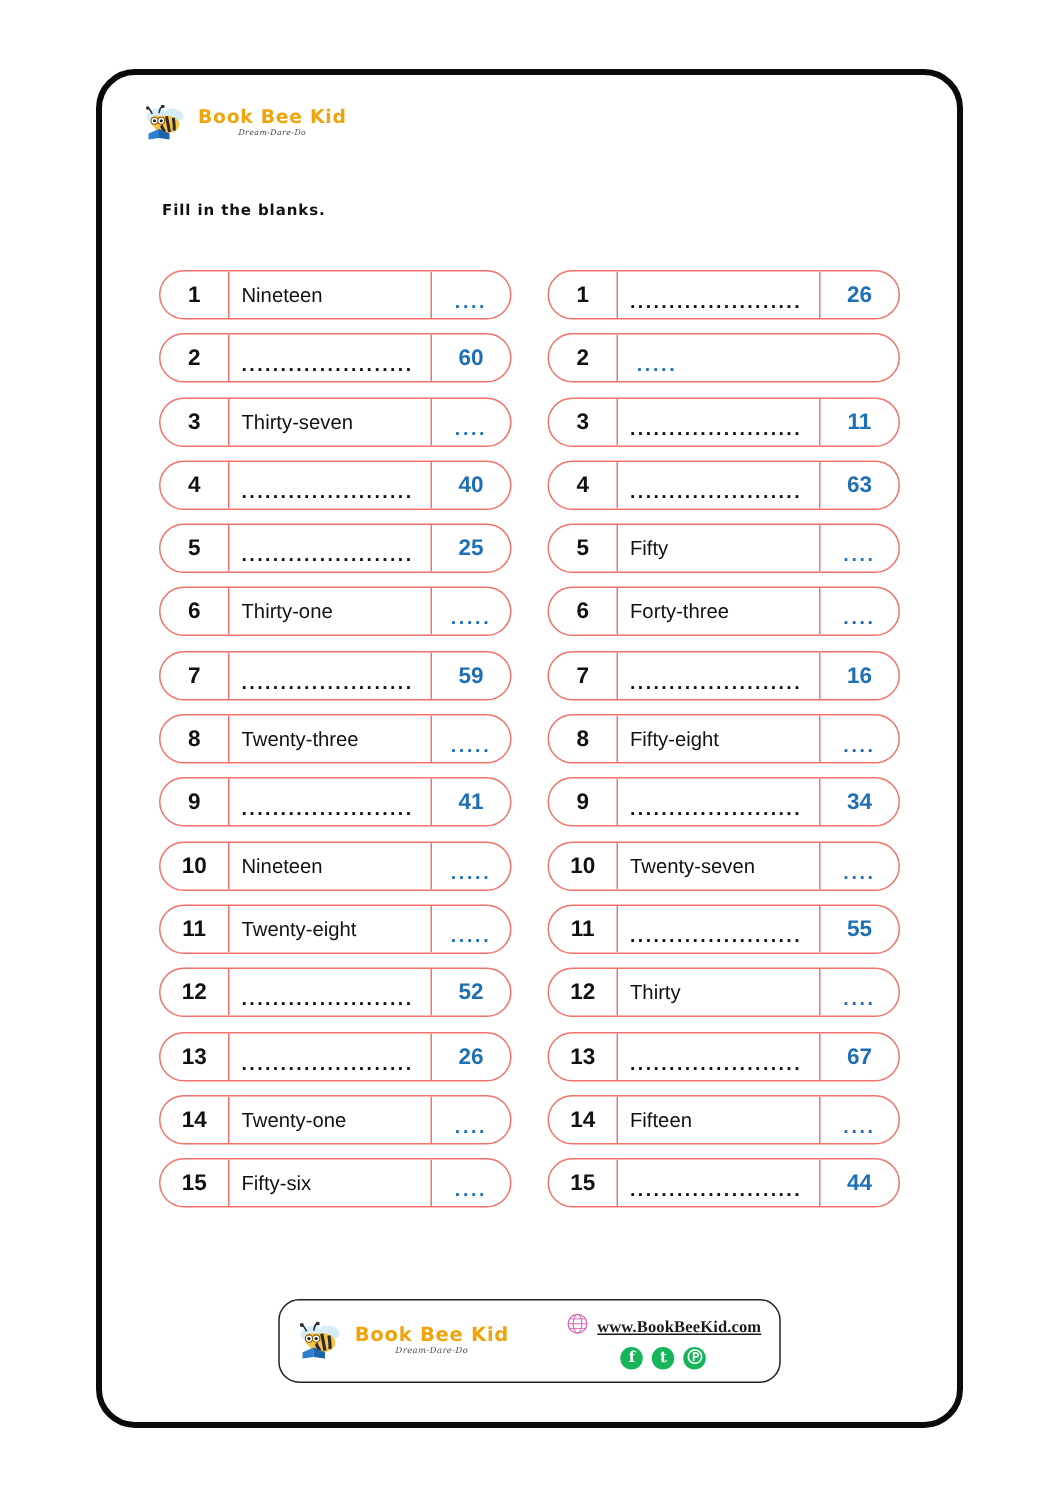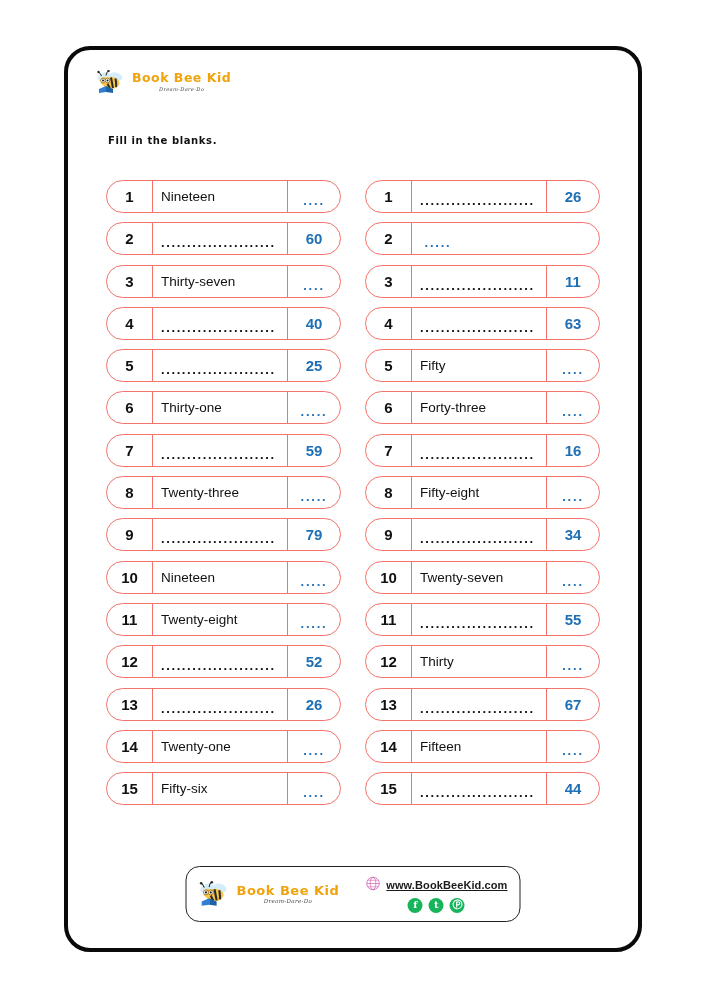--- a/index.html
+++ b/index.html
@@ -199,21 +199,21 @@
     align-items: center;
     gap: 3px;
     margin-left: auto;
   }
   .footer-url-line {
     display: flex;
     align-items: center;
     gap: 6px;
   }
   .site-url {
-    font-family: Liberation Sans, sans-serif;
+    font-family: Liberation Serif, serif;
     font-weight: bold;
     font-size: 11px;
     color: #1a1a1a;
     text-decoration: underline;
     letter-spacing: 0.1px;
   }
   .social-row {
     display: flex;
     gap: 6px;
   }
@@ -323,21 +323,21 @@
           <div class="cell-word">Twenty-three</div>
           <div class="cell-num">
             <span class="blank-dots-num">.....</span>
           </div>
         </div>
         <div class="row-pill">
           <div class="cell-index">9</div>
           <div class="cell-word">
             <span class="blank-dots-word">......................</span>
           </div>
-          <div class="cell-num">79</div>
+          <div class="cell-num">41</div>
         </div>
         <div class="row-pill">
           <div class="cell-index">10</div>
           <div class="cell-word">Nineteen</div>
           <div class="cell-num">
             <span class="blank-dots-num">.....</span>
           </div>
         </div>
         <div class="row-pill">
           <div class="cell-index">11</div>

